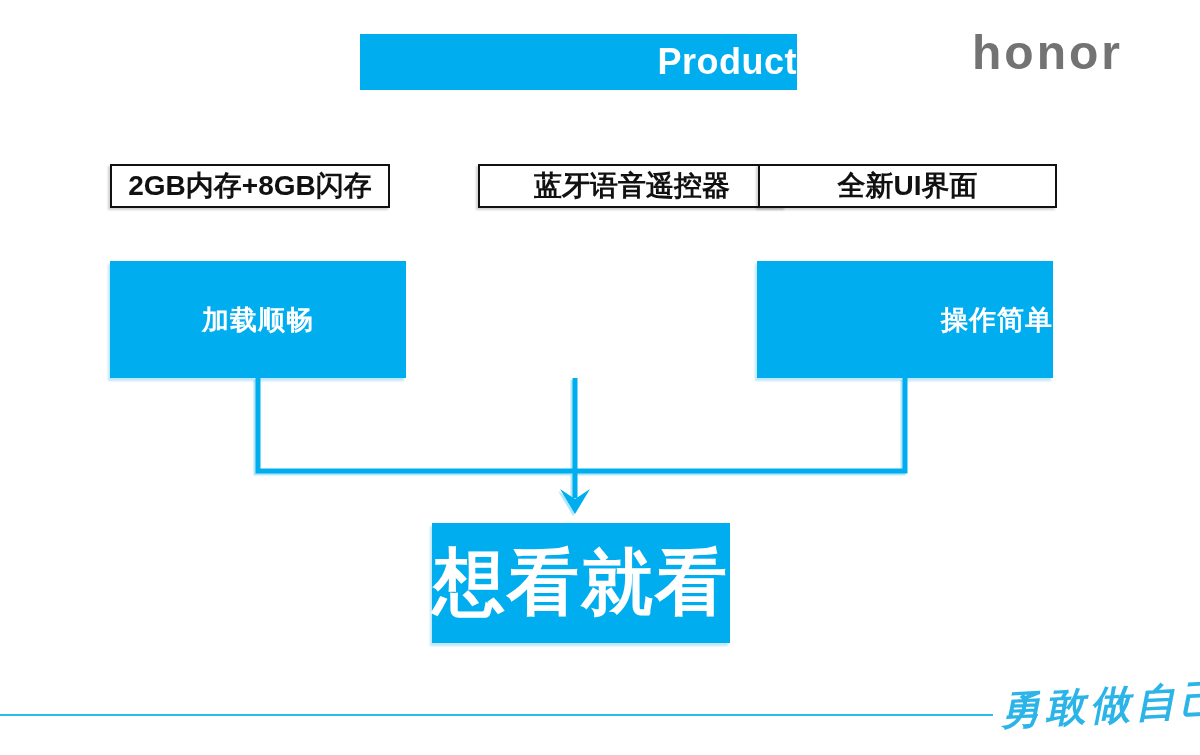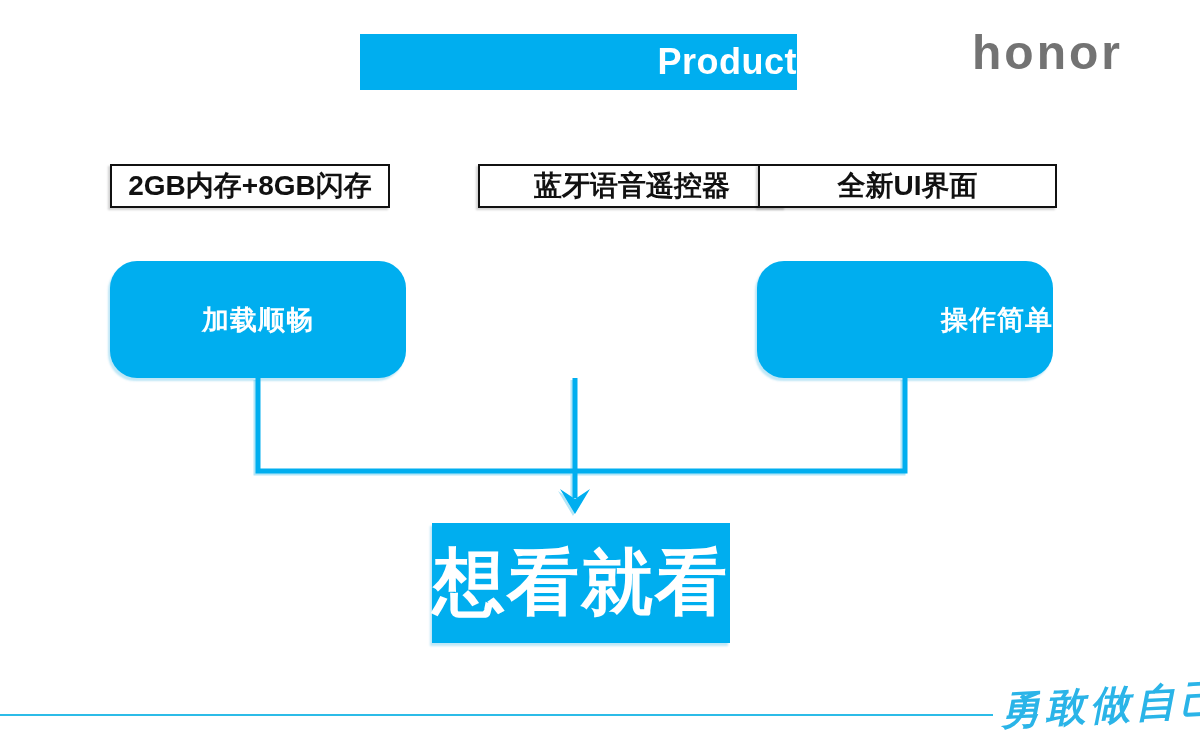--- a/index.html
+++ b/index.html
@@ -53,21 +53,21 @@
   .spec-3 { left: 758px; width: 295px; }
 
   
   .benefit-box {
     position: absolute; top: 261px;
     width: 296px; height: 117px;
     background: #00AEEF;
     box-shadow: -2px 3px 2px rgba(0,160,220,0.25);
     display: flex; align-items: center; justify-content: center;
     color: #ffffff; font-size: 27px; font-weight: bold;
-    letter-spacing: 1px; white-space: nowrap; border-radius: 27px;
+    letter-spacing: 1px; white-space: nowrap;
   }
   .benefit-1 { left: 110px; }
   .benefit-2 { left: 432px; }
   .benefit-3 { left: 757px; justify-content: flex-end; }
 
   
   .connector {
     position: absolute; left: 0; top: 0;
     width: 1200px; height: 755px;
     pointer-events: none;

